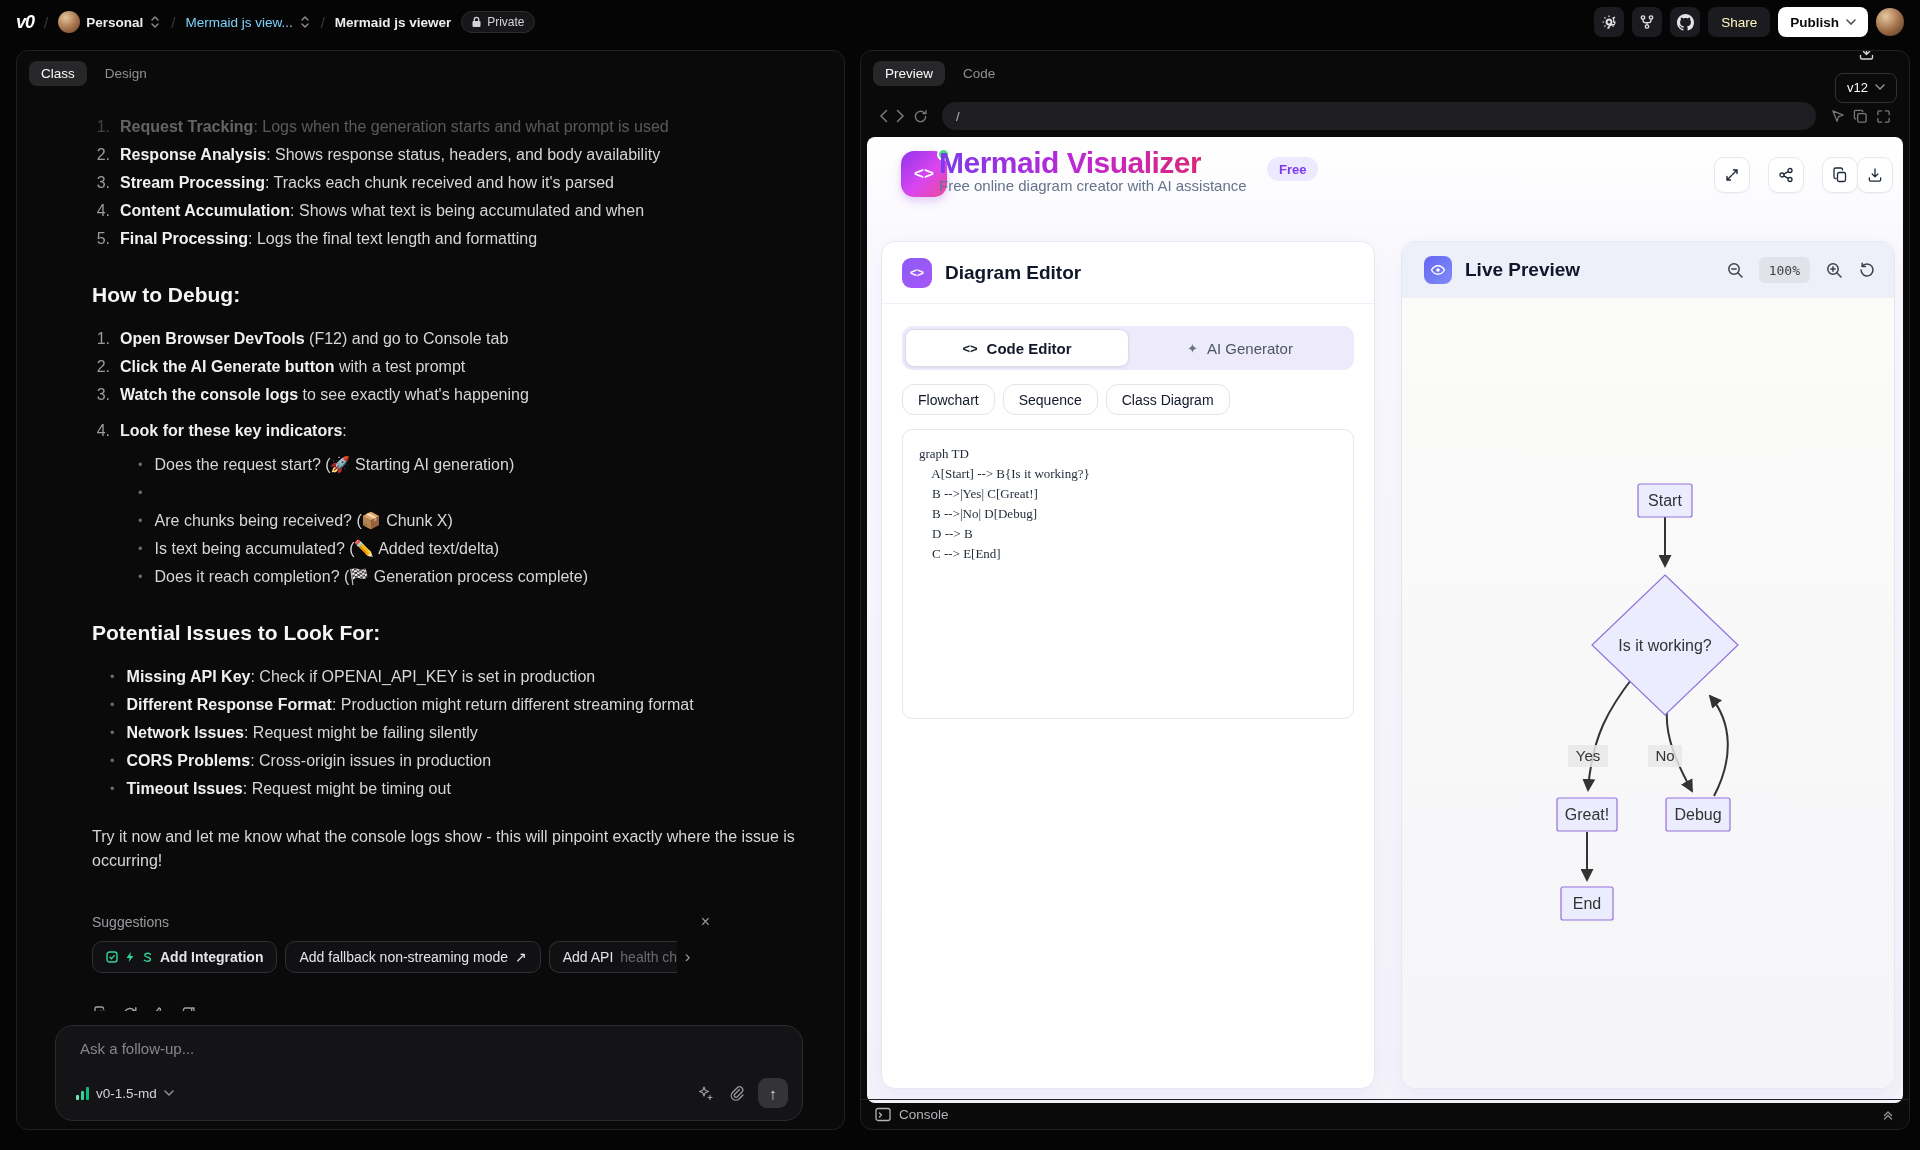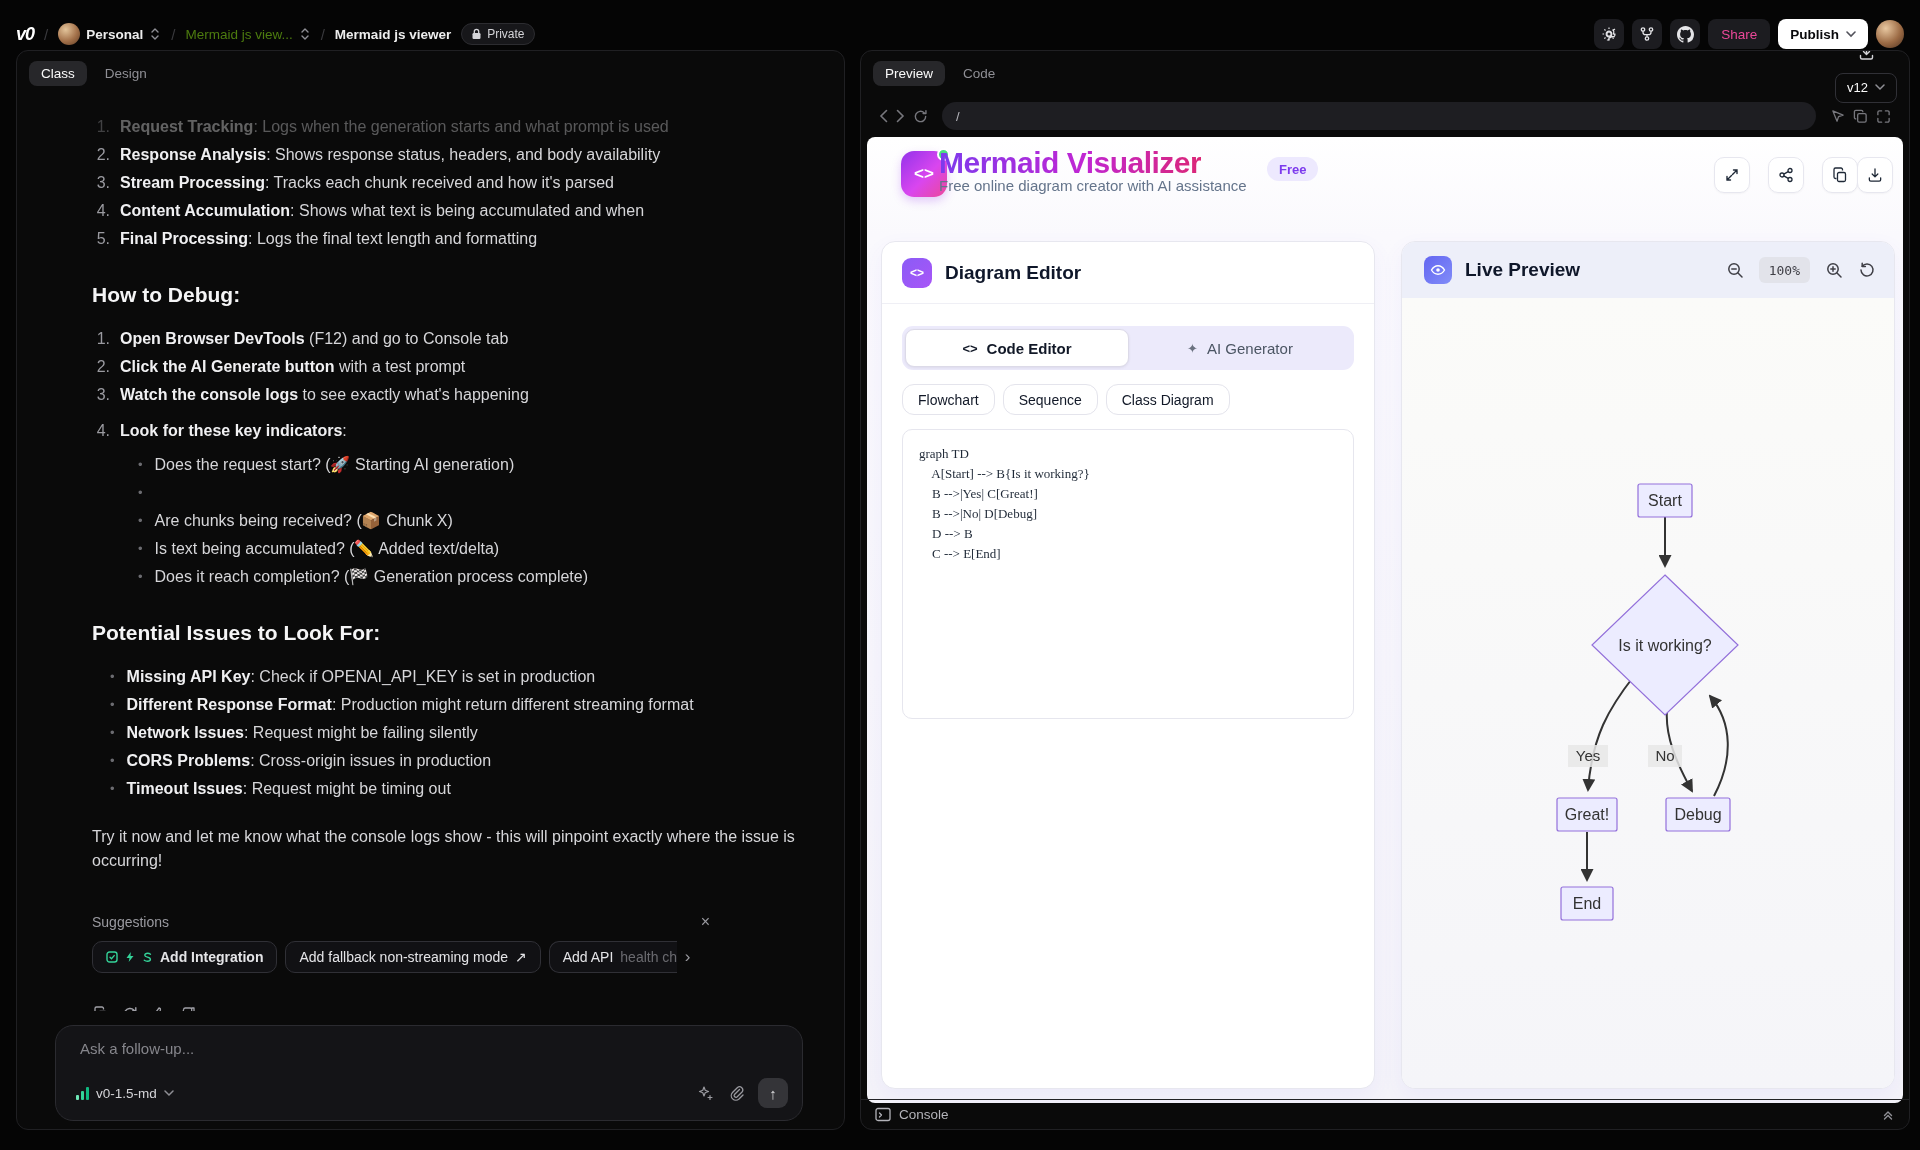--- a/index.html
+++ b/index.html
@@ -1,31 +1,31 @@
 <!DOCTYPE html>
 <html><head>
 <meta charset="utf-8">
 <style>
   * { margin:0; padding:0; box-sizing:border-box; }
   html,body { width:1920px; height:1150px; background:#000; font-family:"Liberation Sans",sans-serif; overflow:hidden; }
   .page { position:relative; width:1920px; height:1150px; background:#050505; }
 
   
-  .topbar { position:absolute; top:12px; left:0; right:0; height:44px; display:flex; align-items:center; padding:0 16px; gap:10px; }
+  .topbar { position:absolute; top:0; left:0; right:0; height:44px; display:flex; align-items:center; padding:0 16px; gap:10px; }
   .v0logo { font-weight:800; font-size:18px; color:#fff; letter-spacing:-1px; font-style:italic; }
   .crumb-sep { color:#3a3a3e; font-size:15px; }
   .avatar-sm { width:22px; height:22px; border-radius:50%; background:radial-gradient(circle at 35% 30%, #e3c49a, #a3714a 55%, #5f3c24); }
   .crumb { display:flex; align-items:center; gap:6px; font-size:13.5px; }
   .crumb .lbl-strong { color:#ededed; font-weight:600; }
-  .crumb .lbl-dim { color:#4d7c0f; }
+  .crumb .lbl-dim { color:#7dd3fc; }
   .sel-ic { color:#8f8f95; }
   .priv-pill { display:flex; align-items:center; gap:5px; height:22px; padding:0 9px; border-radius:11px; background:#17171a; border:1px solid #2c2c30; color:#d4d4d8; font-size:12px; }
   .tb-right { margin-left:auto; display:flex; align-items:center; gap:8px; }
   .tb-icbtn { width:30px; height:30px; border-radius:8px; background:#1c1c20; display:flex; align-items:center; justify-content:center; color:#e4e4e7; }
-  .btn-share { height:30px; padding:0 13px; border-radius:8px; background:#1c1c20; color:#ec4899; font-size:13.5px; display:flex; align-items:center; }
+  .btn-share { height:30px; padding:0 13px; border-radius:8px; background:#1c1c20; color:#fef9c3; font-size:13.5px; display:flex; align-items:center; }
   .btn-publish { height:30px; padding:0 12px; border-radius:8px; background:#fff; color:#09090b; font-size:13.5px; font-weight:600; display:flex; align-items:center; gap:7px; }
   .avatar-lg { width:28px; height:28px; border-radius:50%; background:radial-gradient(circle at 35% 30%, #e8c7a0, #9c6b45 55%, #4f3220); }
 
   
   .chat-card { position:absolute; left:16px; top:50px; width:829px; height:1080px; background:#0a0a0a; border:1px solid #202023; border-radius:12px; overflow:hidden; }
   .prev-card { position:absolute; left:860px; top:50px; width:1050px; height:1080px; background:#0a0a0a; border:1px solid #202023; border-radius:12px; overflow:hidden; }
 
   .tabs-row { height:44px; display:flex; align-items:center; gap:6px; padding:0 12px; }
   .tab-pill { padding:5px 12px; border-radius:8px; font-size:13.5px; color:#8f8f95; }
   .tab-pill.active { background:#27272a; color:#fafafa; }

